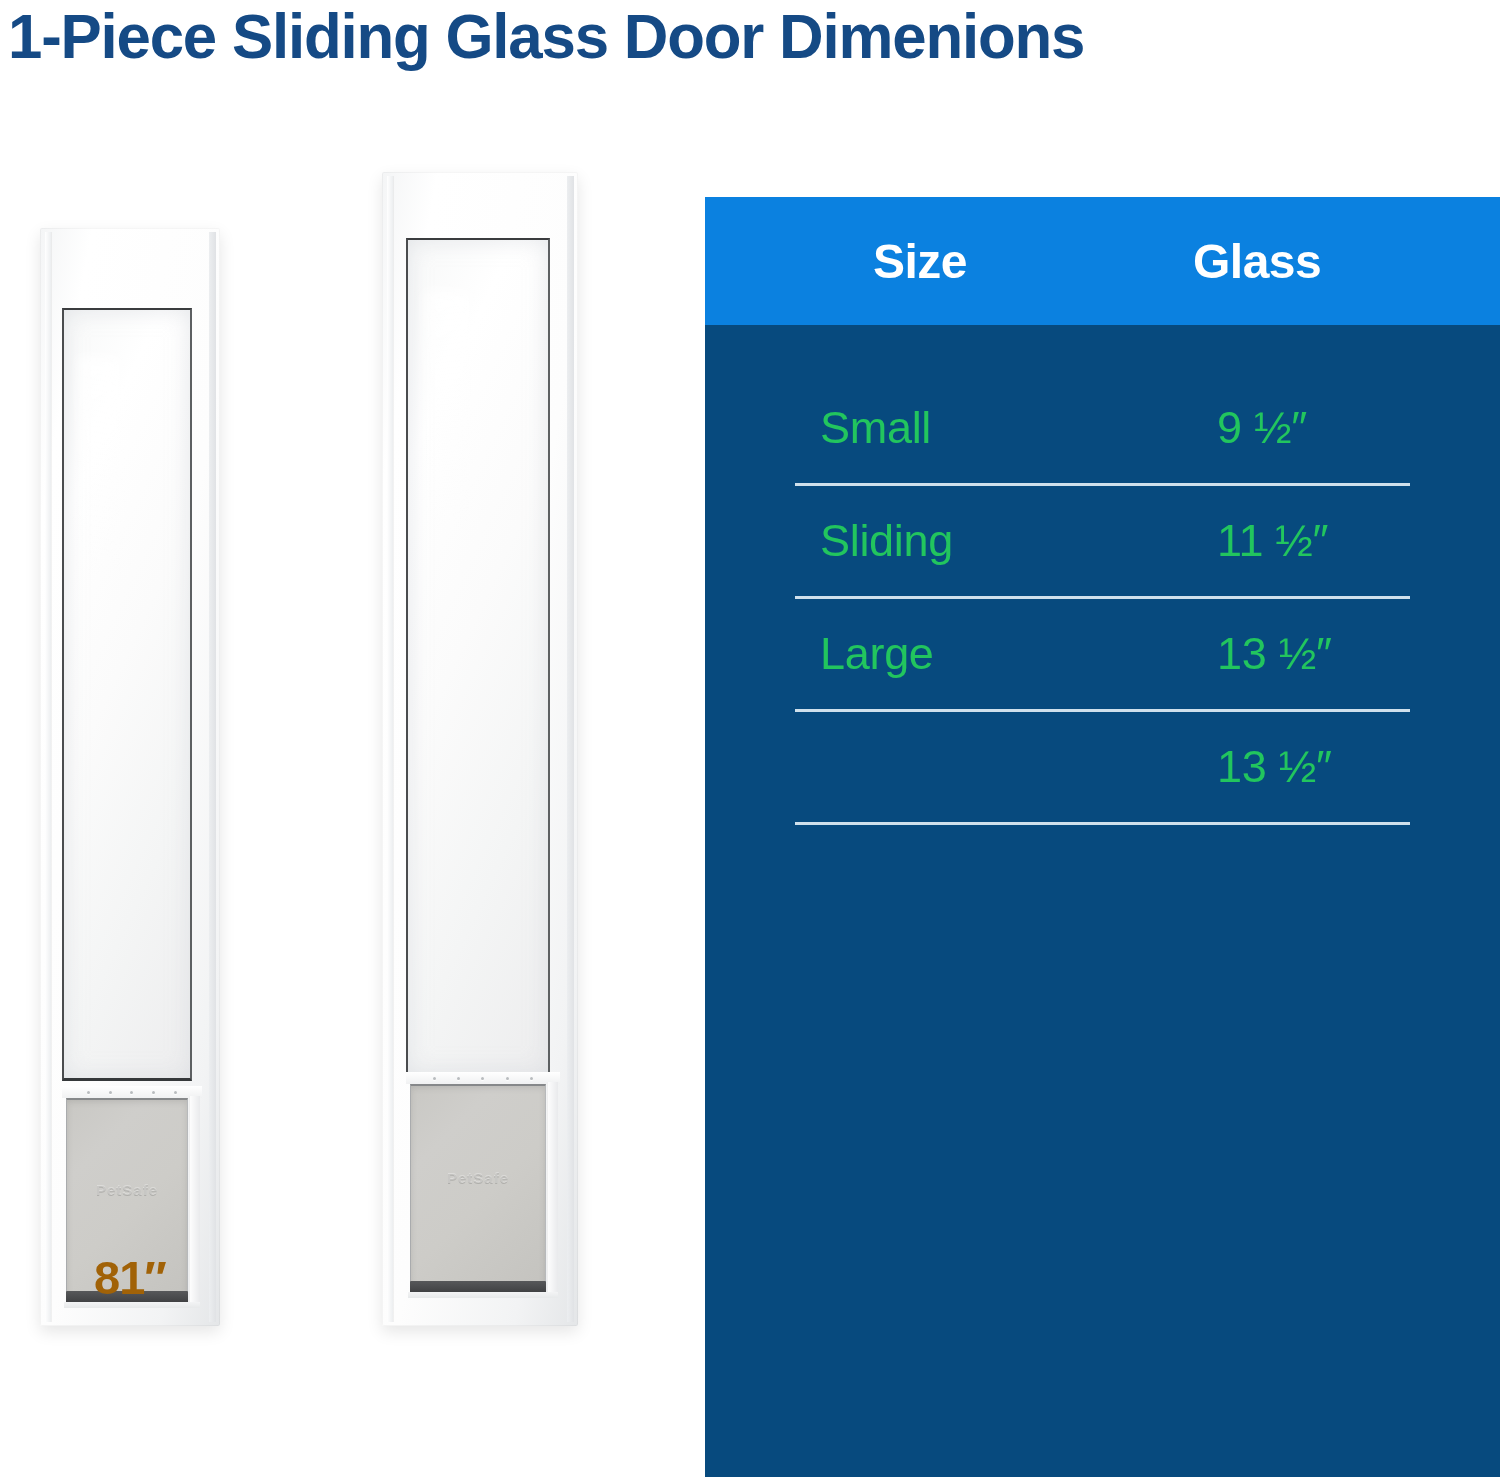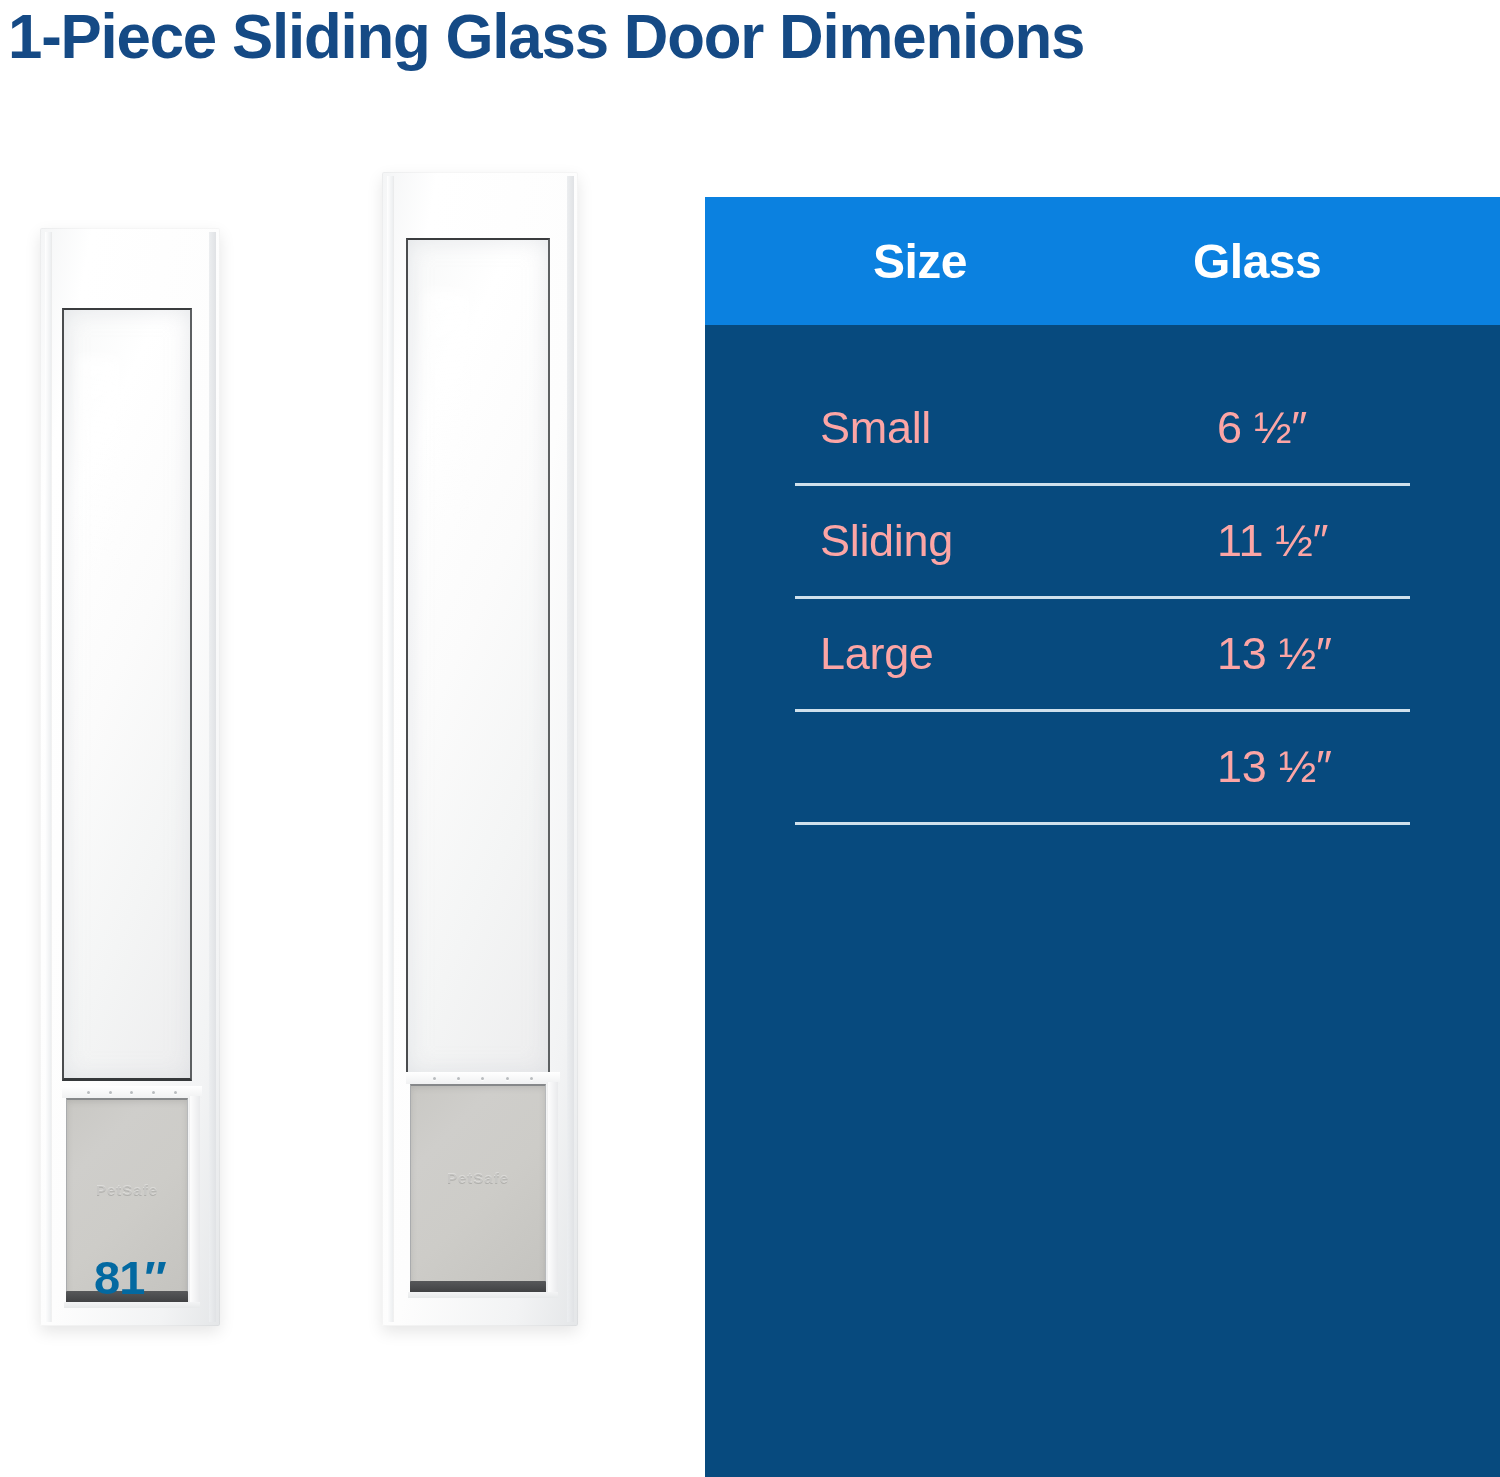--- a/index.html
+++ b/index.html
@@ -188,21 +188,21 @@
     right: 2px;
     bottom: 0;
     height: 6px;
     background: linear-gradient(180deg,#f3f4f5,#e7e9ea);
   }
 
   .door-caption {
     position: absolute;
     font-size: 47px;
     font-weight: bold;
-    color: #0369a1;
+    color: #a16207;
     letter-spacing: -1px;
     text-align: center;
   }
 
   
   .spec-panel {
     position: absolute;
     left: 705px;
     top: 197px;
     width: 795px;
@@ -239,21 +239,21 @@
   .spec-row {
     position: relative;
     height: 110px;
   }
   .spec-row .cell-size,
   .spec-row .cell-width {
     position: absolute;
     top: 50%;
     transform: translateY(-50%);
     font-size: 45px;
-    color: #fca5a5;
+    color: #22c55e;
     letter-spacing: -0.3px;
     white-space: nowrap;
   }
   .spec-row .cell-size  { left: 115px; }
   .spec-row .cell-width { left: 512px; }
 
   .spec-divider {
     position: relative;
     height: 3px;
     margin: 0 90px 0 90px;
@@ -314,21 +314,21 @@
 
   <div class="spec-head">
     <span class="col-size">Size</span>
     <span class="col-width">Glass</span>
   </div>
 
   <div class="spec-rows">
 
     <div class="spec-row">
       <span class="cell-size">Small</span>
-      <span class="cell-width">6 ½″</span>
+      <span class="cell-width">9 ½″</span>
     </div>
     <div class="spec-divider"></div>
 
     <div class="spec-row">
       <span class="cell-size">Sliding</span>
       <span class="cell-width">11 ½″</span>
     </div>
     <div class="spec-divider"></div>
 
     <div class="spec-row">

